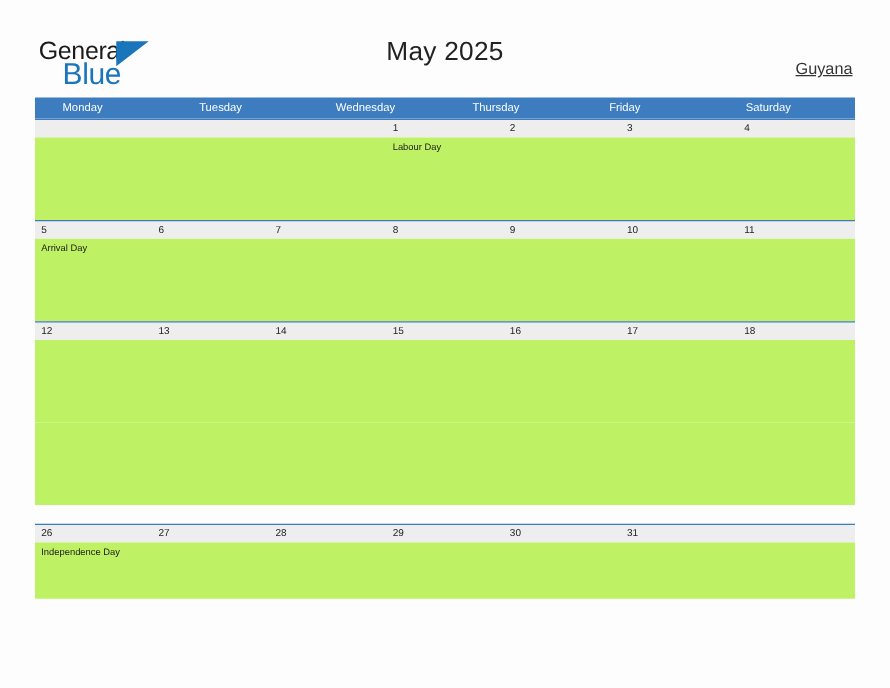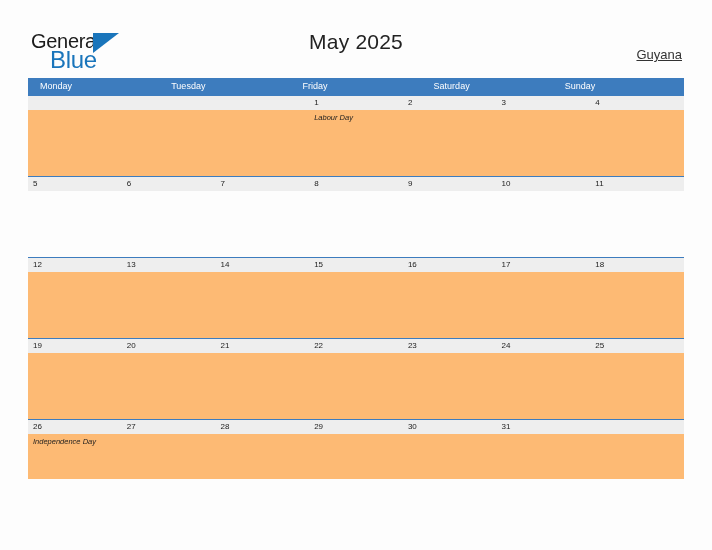--- a/index.html
+++ b/index.html
@@ -101,21 +101,21 @@
     display: flex;
     width: 656px;
     height: 17px;
     background: #3d7cbe;
   }
   .weekday-cell {
     flex: 1 1 0;
     color: #ffffff;
     font-size: 9px;
     line-height: 17px;
-    padding-left: 12px;
+    padding-left: 22px;
     box-sizing: border-box;
     font-family: "Liberation Sans", sans-serif;
     white-space: nowrap;
     overflow: hidden;
   }
 
   .week-row {
     width: 656px;
     height: 81px;
     position: relative;
@@ -143,22 +143,21 @@
     color: #222222;
     padding-left: 5px;
     box-sizing: border-box;
     font-family: "Liberation Sans", sans-serif;
   }
 
   .events-band {
     display: flex;
     width: 656px;
     height: 66px;
-    background: #fdba74;
-    font-style: italic;
+    background: #bef264;
   }
   .week-row.last .events-band {
     height: 45px;
     gap: 36px;
   }
   .event-cell {
     flex: 1 1 0;
     padding-left: 5px;
     padding-top: 3px;
     box-sizing: border-box;
@@ -189,23 +188,24 @@
 
     <div class="region-label">Guyana</div>
 
   </div>
 
   <div class="calendar">
 
     <div class="weekday-header">
       <div class="weekday-cell">Monday</div>
       <div class="weekday-cell">Tuesday</div>
+      <div class="weekday-cell">Wednesday</div>
+      <div class="weekday-cell">Thursday</div>
       <div class="weekday-cell">Friday</div>
       <div class="weekday-cell">Saturday</div>
-      <div class="weekday-cell">Sunday</div>
     </div>
 
     <div class="week-row">
       <div class="numbers-band">
         <div class="num-cell"></div>
         <div class="num-cell"></div>
         <div class="num-cell"></div>
         <div class="num-cell">1</div>
         <div class="num-cell">2</div>
         <div class="num-cell">3</div>
@@ -239,20 +239,43 @@
     <div class="week-row">
       <div class="numbers-band">
         <div class="num-cell">5</div>
         <div class="num-cell">6</div>
         <div class="num-cell">7</div>
         <div class="num-cell">8</div>
         <div class="num-cell">9</div>
         <div class="num-cell">10</div>
         <div class="num-cell">11</div>
       </div>
+      <div class="events-band">
+        <div class="event-cell">
+            <div class="event-text">Arrival Day</div>
+          </div>
+        <div class="event-cell">
+            <div class="event-text"></div>
+          </div>
+        <div class="event-cell">
+            <div class="event-text"></div>
+          </div>
+        <div class="event-cell">
+            <div class="event-text"></div>
+          </div>
+        <div class="event-cell">
+            <div class="event-text"></div>
+          </div>
+        <div class="event-cell">
+            <div class="event-text"></div>
+          </div>
+        <div class="event-cell">
+            <div class="event-text"></div>
+          </div>
+      </div>
     </div>
 
     <div class="week-row">
       <div class="numbers-band">
         <div class="num-cell">12</div>
         <div class="num-cell">13</div>
         <div class="num-cell">14</div>
         <div class="num-cell">15</div>
         <div class="num-cell">16</div>
         <div class="num-cell">17</div>
@@ -277,29 +300,20 @@
         <div class="event-cell">
             <div class="event-text"></div>
           </div>
         <div class="event-cell">
             <div class="event-text"></div>
           </div>
       </div>
     </div>
 
     <div class="week-row">
-      <div class="numbers-band">
-        <div class="num-cell">19</div>
-        <div class="num-cell">20</div>
-        <div class="num-cell">21</div>
-        <div class="num-cell">22</div>
-        <div class="num-cell">23</div>
-        <div class="num-cell">24</div>
-        <div class="num-cell">25</div>
-      </div>
       <div class="events-band">
         <div class="event-cell">
             <div class="event-text"></div>
           </div>
         <div class="event-cell">
             <div class="event-text"></div>
           </div>
         <div class="event-cell">
             <div class="event-text"></div>
           </div>

